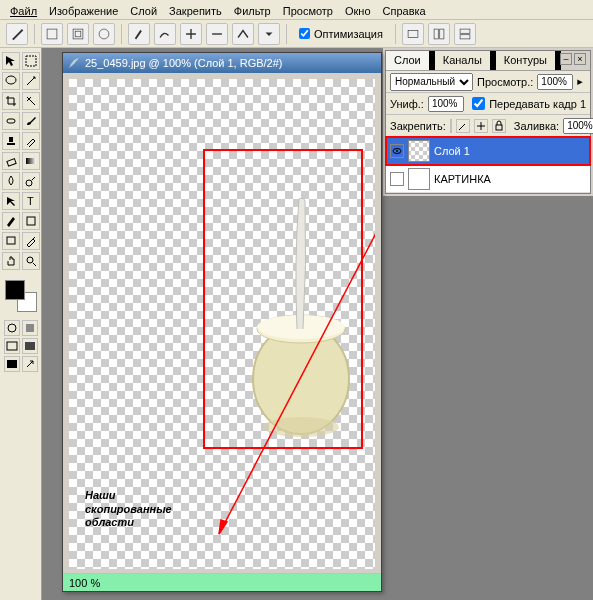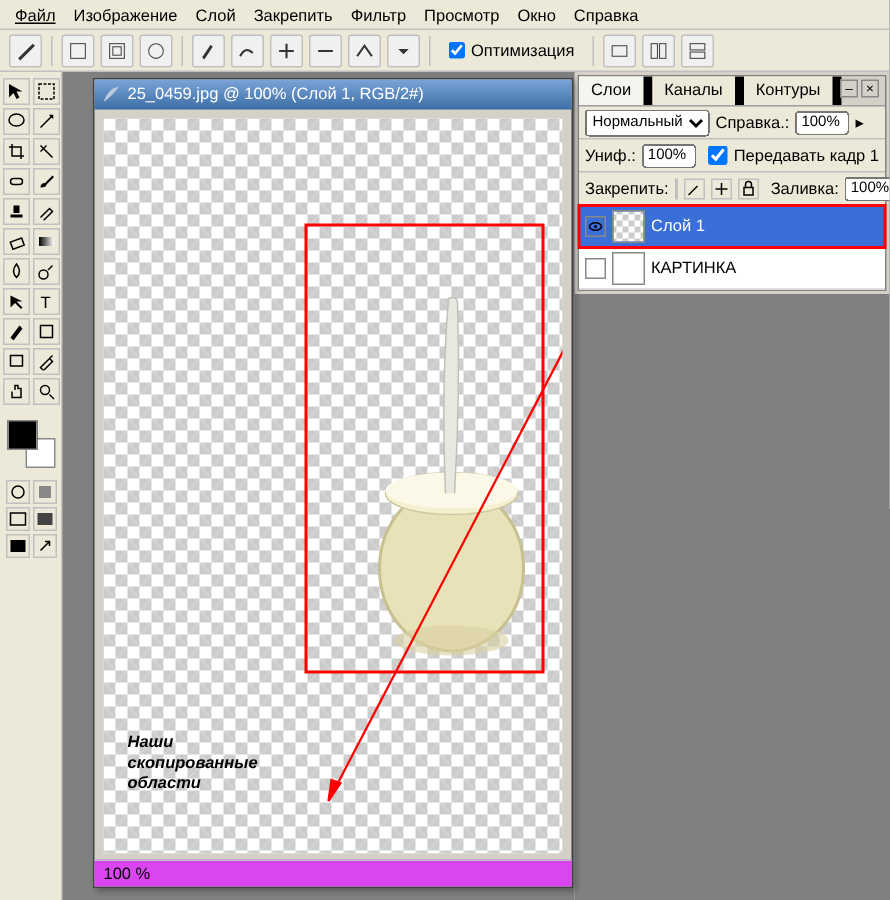--- a/index.html
+++ b/index.html
@@ -20,21 +20,21 @@
 .tool svg{width:12px;height:12px}
 .swatches{margin-top:8px;position:relative;width:32px;height:32px}
 .sw-fg{position:absolute;top:0;left:0;width:20px;height:20px;background:#000;border:1px solid #888}
 .sw-bg{position:absolute;bottom:0;right:0;width:20px;height:20px;background:#fff;border:1px solid #888}
 .canvas-area{flex:1;background:#808080;padding:4px;position:relative}
 .doc-window{position:absolute;top:4px;left:20px;width:320px;height:540px;background:#d4d0c8;border:1px solid #404040;box-shadow:2px 2px 4px rgba(0,0,0,.3)}
 .doc-title{height:20px;background:linear-gradient(#7ba4d8,#3b6ea5);color:#fff;display:flex;align-items:center;padding:0 4px;font-size:11px;gap:4px}
 .doc-title .icon{width:14px;height:14px}
 .doc-canvas{position:relative;margin:6px;width:306px;height:490px;overflow:hidden}
 .checker{position:absolute;inset:0;background-image:linear-gradient(45deg,#ccc 25%,transparent 25%),linear-gradient(-45deg,#ccc 25%,transparent 25%),linear-gradient(45deg,transparent 75%,#ccc 75%),linear-gradient(-45deg,transparent 75%,#ccc 75%);background-size:16px 16px;background-position:0 0,0 8px,8px -8px,-8px 0;background-color:#fff}
-.statusbar{position:absolute;bottom:0;left:0;right:0;height:18px;background:#d946ef;border-top:1px solid #c0c0c0;display:flex;align-items:center;padding:0 6px;font-size:10px}
+.statusbar{position:absolute;bottom:0;left:0;right:0;height:18px;background:#86efac;border-top:1px solid #c0c0c0;display:flex;align-items:center;padding:0 6px;font-size:10px}
 .redbox{position:absolute;border:2px solid red}
 .glass-container{position:absolute;top:100px;left:140px;width:150px;height:280px}
 .annotation{position:absolute;bottom:40px;left:16px;font-family:Georgia,serif;font-style:italic;font-weight:bold;font-size:24px;color:#000;line-height:1.2}
 .arrow-line{position:absolute;stroke:red;stroke-width:1.5;fill:none}
 .panels{width:210px;background:#d4d0c8;display:flex;flex-direction:column}
 .panel{background:#ece9d8;border:1px solid #808080;margin:2px}
 .panel-tabs{display:flex;height:20px;background:#d4d0c8;border-bottom:1px solid #a0a0a0}
 .panel-tab{padding:3px 8px;font-size:11px;background:#ece9d8;border-right:6px solid #000000;cursor:default}
 .panel-tab.active{background:#f5f5f0}
 .ctrlbar{height:22px;display:flex;align-items:center;padding:0 4px;gap:4px;font-size:10px;border-bottom:1px solid #c0c0c0}
@@ -347,21 +347,21 @@
         <span>–</span>
         <span>×</span>
       </div>
       <div class="panel-tabs">
         <div class="panel-tab active">Слои</div>
         <div class="panel-tab">Каналы</div>
         <div class="panel-tab">Контуры</div>
       </div>
       <div class="ctrlbar">
         <select><option>Нормальный</option></select>
-        <span>Справка.:</span>
+        <span>Просмотр.:</span>
         <input type="text" value="100%" style="">
         <span>▸</span>
       </div>
       <div class="ctrlbar">
         <span>Униф.:</span>
         <input type="text" value="100%" style="">
         <span style="flex:1"></span>
         <input type="checkbox" checked="" style="">
         <span>Передавать кадр 1</span>
       </div>

